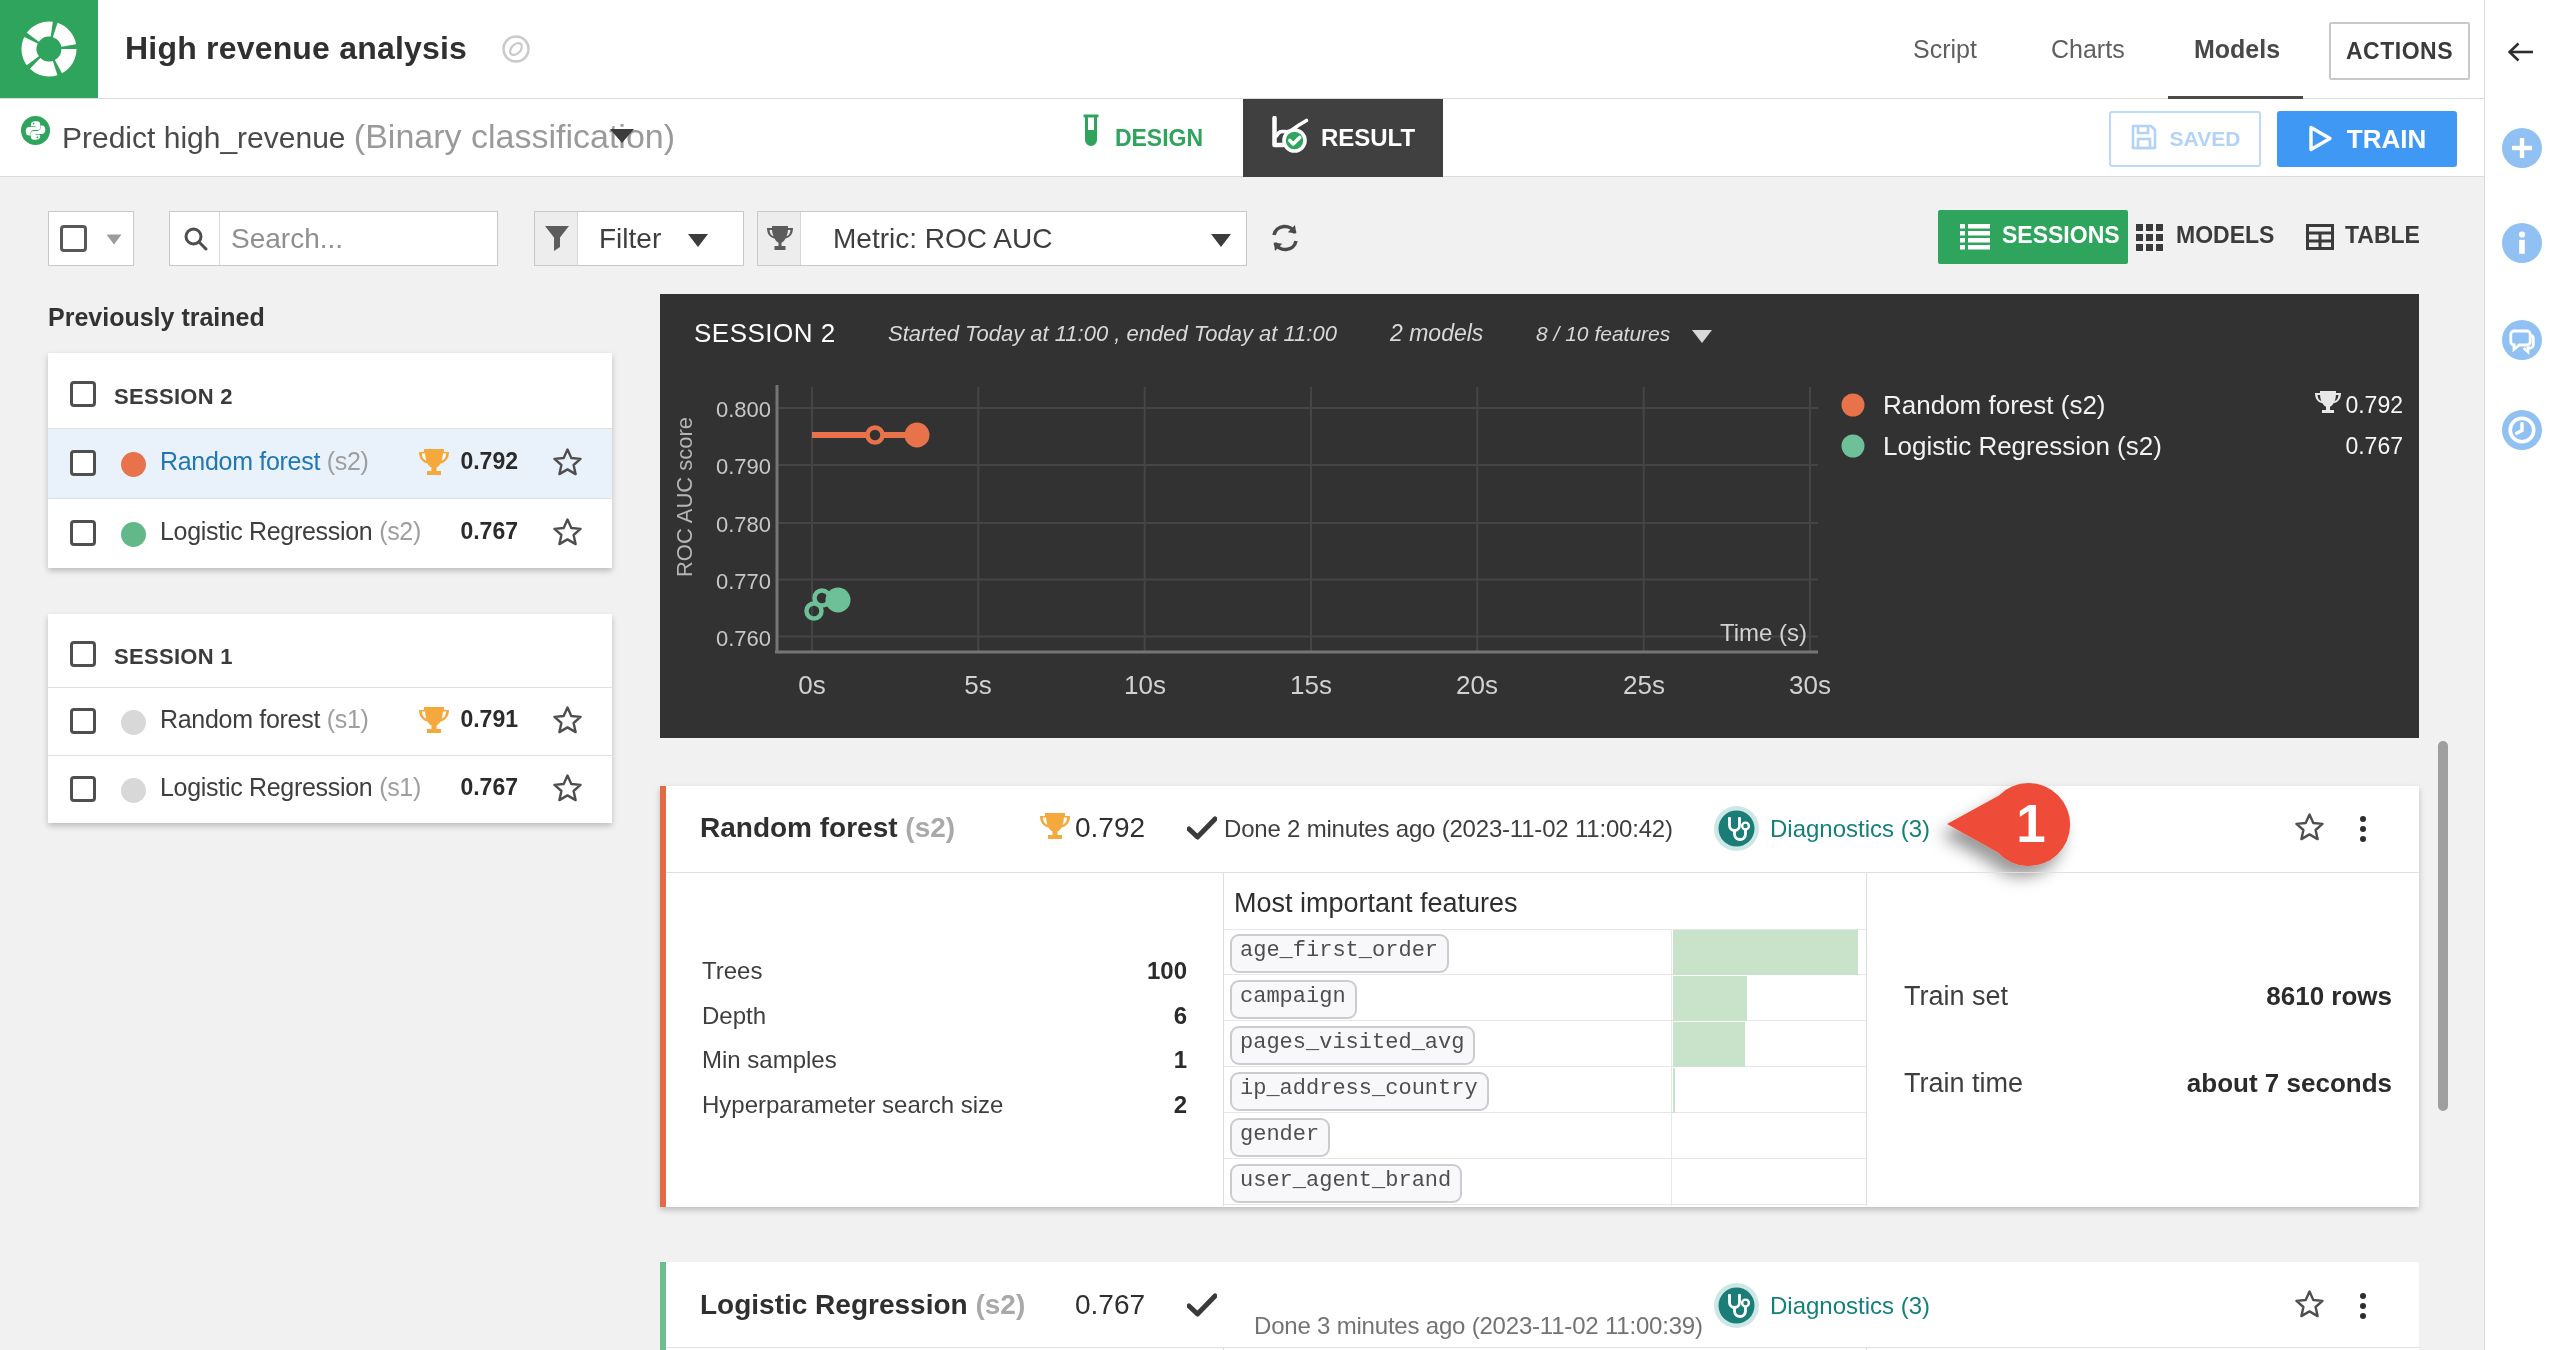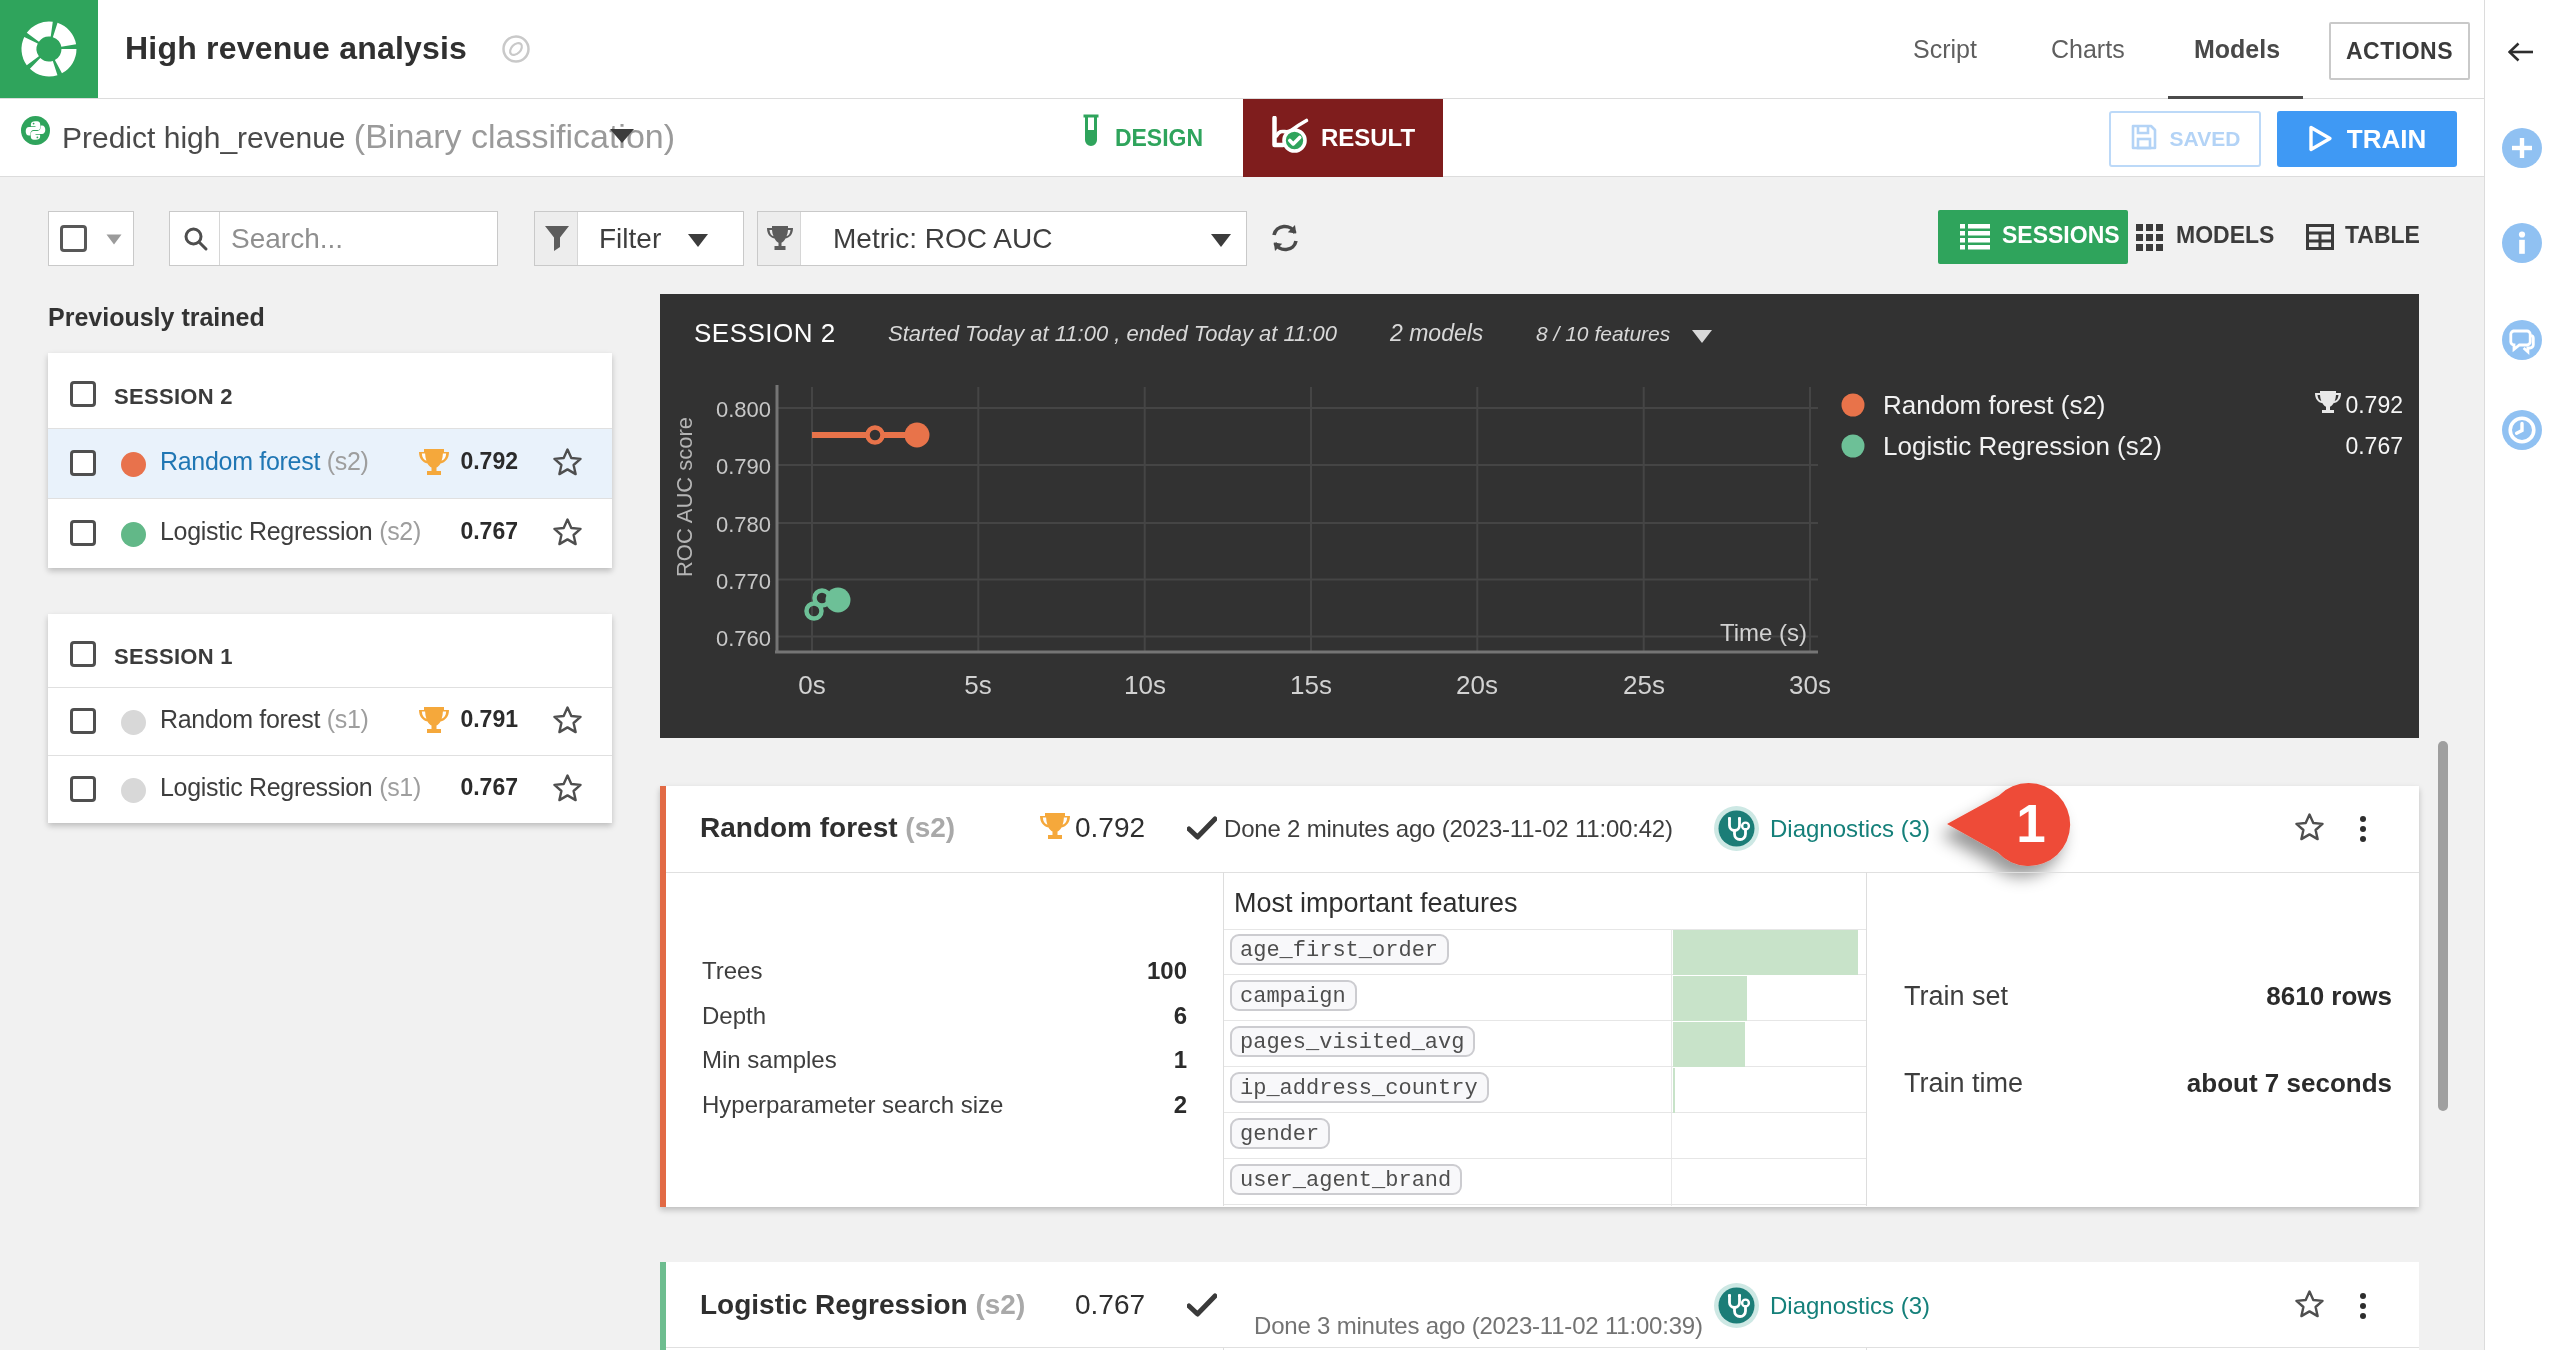--- a/index.html
+++ b/index.html
@@ -15,21 +15,21 @@
 #tab-models { font-weight:700; color:#494949; }
 #models-underline { left:2168px; top:96px; width:135px; height:5px; background:#4b4b4b; }
 #actions-btn { left:2329px; top:22px; width:141px; height:58px; border:2px solid #c9c9c9; border-radius:2px; color:#3b3b3b; font-size:23px; font-weight:700; text-align:center; line-height:54px; letter-spacing:0.5px; }
 
 
 #row2 { left:0; top:99px; width:2560px; height:78px; background:#fff; border-bottom:1px solid #dcdcdc; }
 #predict-title { left:62px; top:117px; font-size:30px; color:#4a4a4a; }
 #predict-title .light { font-size:34px; }
 #predict-title .light { color:#9a9a9a; }
 #design-btn { left:1062px; top:99px; width:160px; height:78px; color:#2fa45c; font-size:23px; font-weight:700; line-height:78px; text-align:center; }
-#result-btn { left:1243px; top:99px; width:200px; height:78px; background:#7f1d1d; color:#fff; font-size:24px; font-weight:700; line-height:78px; text-align:center; }
+#result-btn { left:1243px; top:99px; width:200px; height:78px; background:#404040; color:#fff; font-size:24px; font-weight:700; line-height:78px; text-align:center; }
 #saved-btn { left:2109px; top:111px; width:152px; height:56px; border:2px solid #bcd9f8; border-radius:3px; color:#b3d3f6; font-size:21px; font-weight:700; line-height:52px; text-align:center; }
 #train-btn { left:2277px; top:111px; width:180px; height:56px; background:#3f99f4; border-radius:3px; color:#fff; font-size:26px; font-weight:700; line-height:56px; text-align:center; }
 
 
 .tool { top:211px; height:55px; background:#fff; border:1px solid #c9c9c9; }
 #tool-check { left:48px; width:86px; }
 #tool-search { left:169px; width:329px; }
 #tool-filter { left:534px; width:210px; }
 #tool-metric { left:757px; width:490px; }
 #sessions-btn { left:1938px; top:210px; width:190px; height:54px; background:#2fa45c; border-radius:2px; color:#fff; font-size:23px; font-weight:700; }
@@ -54,21 +54,21 @@
 #rfcard { left:660px; top:786px; width:1759px; height:421px; border-left:6px solid #e26a45; }
 #lrcard { left:660px; top:1262px; width:1759px; height:88px; border-left:6px solid #6dbd8f; box-shadow:none; }
 .chead-name { font-size:28px; font-weight:700; color:#2f2f2f; }
 .vdiv { position:absolute; top:86px; bottom:1px; width:1px; background:#ddd; }
 
 .prow { font-size:24px; color:#3e3e3e; }
 .prow b, .prow2 b { float:right; color:#2b2b2b; }
 .prow2 { font-size:27px; color:#3e3e3e; }
 .prow2 b { font-size:26px; }
 .featrows .frow { position:relative; height:46px; border-bottom:1px solid #e6e6e6; }
-.chip { position:absolute; left:6px; top:5px; font-family:"Liberation Mono", monospace; font-size:22px; color:#4e4e4e; background:#f8f8fa; border:2px solid #ccccd0; border-radius:9px; padding:2px 9px 0 8px; }
+.chip { position:absolute; left:6px; top:5px; font-family:"Liberation Mono", monospace; font-size:22px; color:#4e4e4e; background:#f8f8fa; border:2px solid #ccccd0; border-radius:9px; padding:2px 9px 8px 8px; }
 .bar { position:absolute; left:449px; top:1px; height:45px; background:#c8e3c9; }
 .kebab { width:6px; }
 .kebab::before { content:""; display:block; width:6px; height:6px; border-radius:50%; background:#2e2e2e; box-shadow:0 10px 0 #2e2e2e, 0 20px 0 #2e2e2e; }
 
 
 #sidebar { left:2484px; top:0; width:76px; height:1350px; background:#fff; border-left:1px solid #dcdcdc; }
 #scrollbar { left:2438px; top:741px; width:10px; height:370px; border-radius:5px; background:#9f9f9f; }
 </style>
 </head>
 <body>

